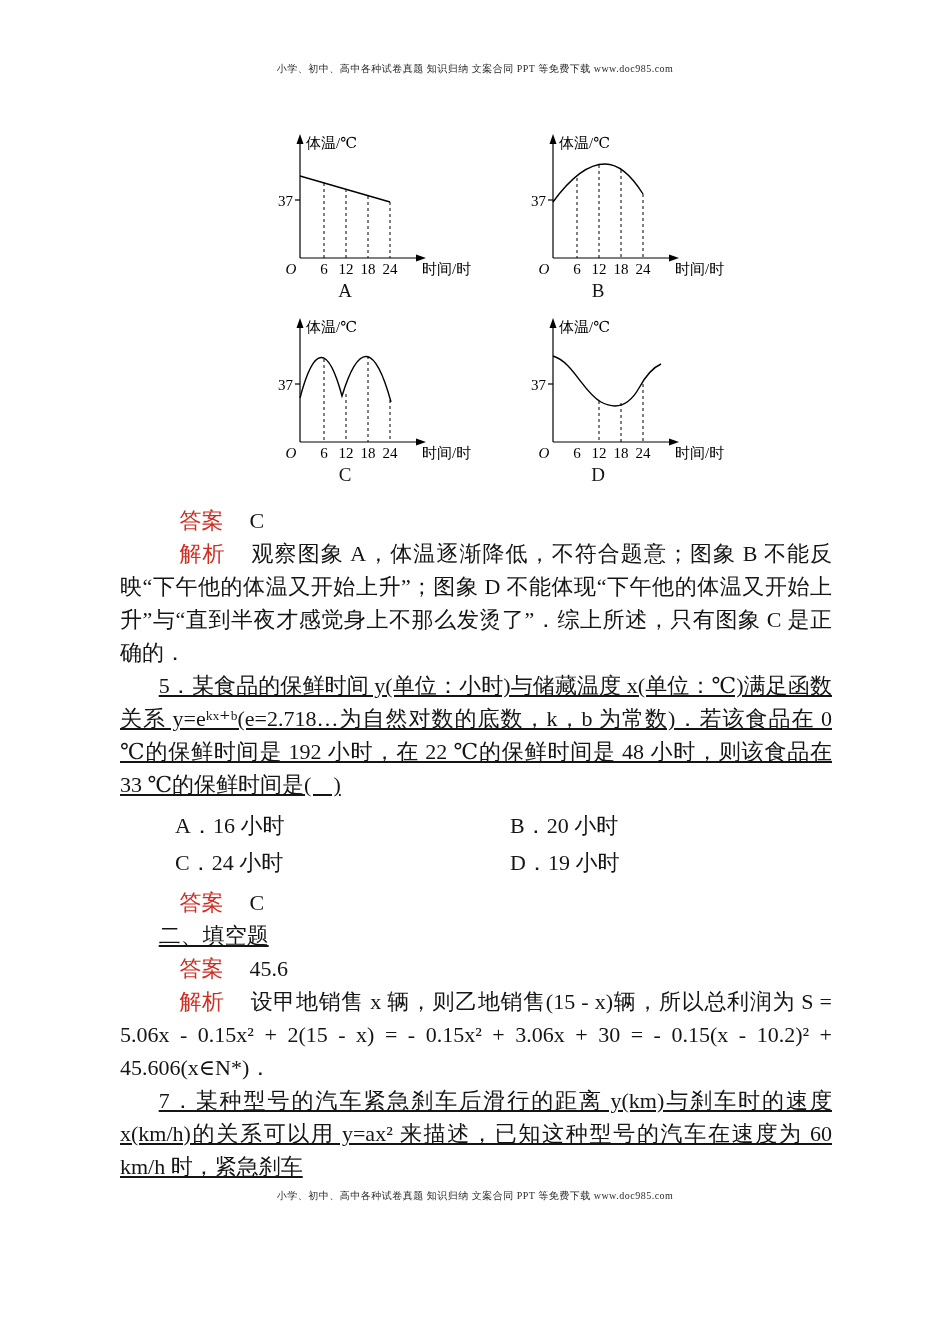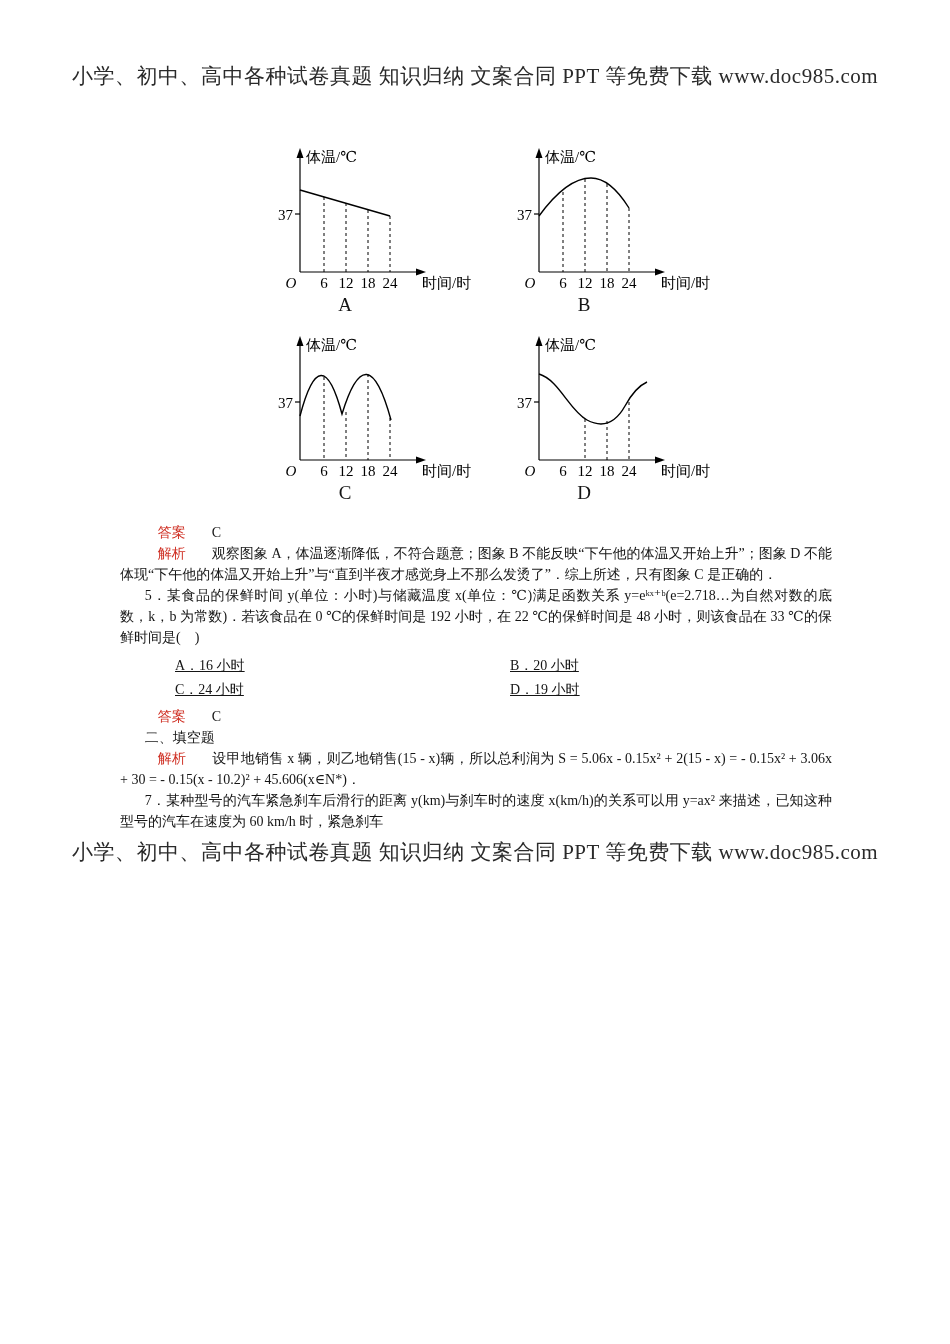--- a/index.html
+++ b/index.html
@@ -6,71 +6,70 @@
   .page{
     position:relative;
     width:950px;height:1344px;
     background:#fff;
     overflow:hidden;
     font-family:"Liberation Serif","DejaVu Serif",serif;
     color:#151515;
   }
   .docline{
     text-align:center;
-    font-size:21px;
+    font-size:10px;
     color:#2a2a2a;
     letter-spacing:0.5px;
   }
   .header{padding-top:62px;}
   .footer{margin-top:6px;}
 
   
   .charts-grid{
     margin:52px 0 0 262px;
     display:grid;
     grid-template-columns:225px 225px;
     column-gap:28px;
     row-gap:10px;
     width:478px;
-    gap:14px;
   }
   .chart-cell{width:225px;}
   .plot{display:block;}
   .axis{stroke:#000;stroke-width:1.2;fill:none;}
   .arrow{fill:#000;stroke:none;}
   .dash{stroke:#000;stroke-width:1;stroke-dasharray:3 3;}
   .curve{stroke:#000;stroke-width:1.4;fill:none;}
   .plot text{font-size:15px;font-family:"Liberation Serif","DejaVu Serif",serif;fill:#000;}
   .o-lbl{font-style:italic;}
   .plot-letter{
     width:166px;
     text-align:center;
     font-size:19px;
     margin-top:2px;
   }
 
   
   .content{
     margin:18px 118px 0 120px;
-    font-size:14px;
+    font-size:22px;
     line-height:1.5;
     text-align:justify;
   }
   .para{margin:0;}
-  .ind1{text-indent:1.76em;}
+  .ind1{text-indent:1.76em;text-decoration:underline;}
   .ind2{text-indent:2.7em;}
   .red{color:var(--answer-red,#cf2f23);margin-right:26px;}
   .options{
     display:grid;
     grid-template-columns:335px 1fr;
     padding-left:55px;
     margin:6px 0 4px 0;
     line-height:1.7;
   }
-  .opt{margin:0;text-decoration:underline;}
+  .opt{margin:0;}
 </style>
 </head>
 <body>
 
 <div class="page">
 
   <div class="docline header">小学、初中、高中各种试卷真题 知识归纳 文案合同 PPT 等免费下载  www.doc985.com</div>
 
   <div class="charts-grid">
 
@@ -201,20 +200,21 @@
       <p class="opt">C．24 小时</p>
       <p class="opt">D．19 小时</p>
     </div>
 
     <p class="para ind2"><span class="red">答案</span><span>C</span></p>
 
 
     <p class="para ind1">二、填空题</p>
 
 
+    <p class="para ind2"><span class="red">答案</span><span>45.6</span></p>
 
     <p class="para ind2"><span class="red">解析</span><span>设甲地销售 x 辆，则乙地销售(15 - x)辆，所以总利润为 S = 5.06x - 0.15x² + 2(15 - x) = - 0.15x² + 3.06x + 30 = - 0.15(x - 10.2)² + 45.606(x∈N*)．</span></p>
 
 
     <p class="para ind1">7．某种型号的汽车紧急刹车后滑行的距离 y(km)与刹车时的速度 x(km/h)的关系可以用 y=ax² 来描述，已知这种型号的汽车在速度为 60 km/h 时，紧急刹车</p>
 
   </main>
 
   <div class="docline footer">小学、初中、高中各种试卷真题 知识归纳 文案合同 PPT 等免费下载  www.doc985.com</div>
 

